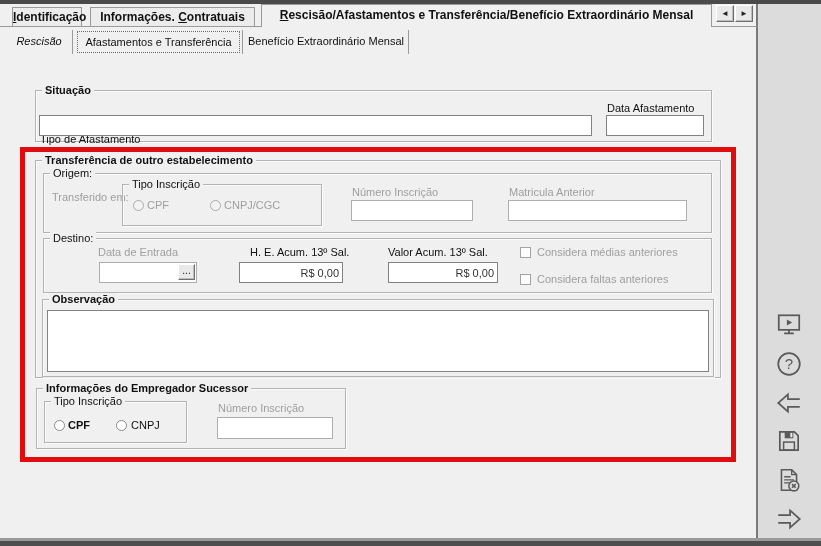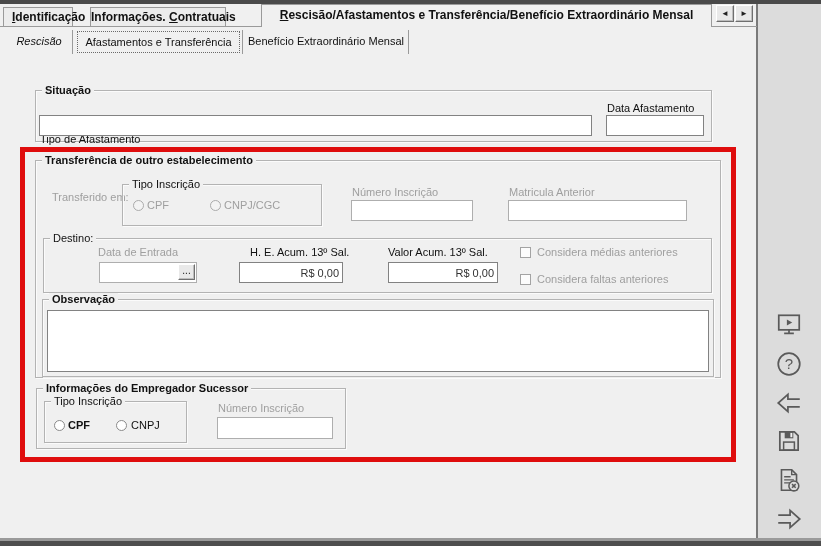--- a/index.html
+++ b/index.html
@@ -57,23 +57,23 @@
 </style>
 </head>
 <body>
 
 <div id="app">
 
   <div class="abs topstrip"></div>
 
   <div class="abs hairline"></div>
 
-  <div class="abs tab unsel" style="left:3px;width:70px;padding-left:8px;"><span></span><span class="accel">I</span><span>dentificação</span></div>
+  <div class="abs tab unsel" style="left:12px;width:70px;"><span></span><span class="accel">I</span><span>dentificação</span></div>
 
-  <div class="abs tab unsel" style="left:90px;width:136px;"><span>Informações. </span><span class="accel">C</span><span>ontratuais</span></div>
+  <div class="abs tab unsel" style="left:90px;width:165px;"><span>Informações. </span><span class="accel">C</span><span>ontratuais</span></div>
 
   <div class="abs tab sel" style="left:261px;width:451px;"><span></span><span class="accel">R</span><span>escisão/Afastamentos e Transferência/Benefício Extraordinário Mensal</span></div>
 
   <div class="abs scrollbtn" style="left:716px;"><span>◄</span></div>
   <div class="abs scrollbtn" style="left:735px;"><span>►</span></div>
 
   <div class="abs subtab" style="left:8px;width:62px;font-style:italic;">Rescisão</div>
   <div class="abs vsep" style="left:72px;"></div>
   <div class="abs subtab sel" style="left:77px;width:161px;">Afastamentos e Transferência</div>
   <div class="abs vsep" style="left:242px;"></div>
@@ -87,20 +87,23 @@
   <input class="abs tb" style="left: 39px; top: 115px; width: 553px; height: 21px;" value="">
   <div class="abs lbl" style="left:607px;top:102px;">Data Afastamento</div>
   <input class="abs tb" style="left: 606px; top: 115px; width: 98px; height: 21px;" value="">
 
   <div class="abs redbox" style="left:20px;top:147px;width:716px;height:315px;"></div>
 
   <div class="abs group" style="left:35px;top:160px;width:686px;height:218px;">
     <span class="glabel">Transferência de outro estabelecimento</span>
   </div>
 
+  <div class="abs group" style="left:43px;top:173px;width:669px;height:60px;">
+    <span class="glabel normal">Origem:</span>
+  </div>
   <div class="abs lbl dis" style="left:52px;top:191px;">Transferido em:</div>
 
   <div class="abs group" style="left:122px;top:184px;width:200px;height:42px;">
     <span class="glabel normal">Tipo Inscrição</span>
   </div>
   <div class="abs radio dis" style="left:133px;top:200px;"></div>
   <div class="abs lbl dis" style="left:147px;top:199px;">CPF</div>
   <div class="abs radio dis" style="left:210px;top:200px;"></div>
   <div class="abs lbl dis" style="left:224px;top:199px;">CNPJ/CGC</div>
 

